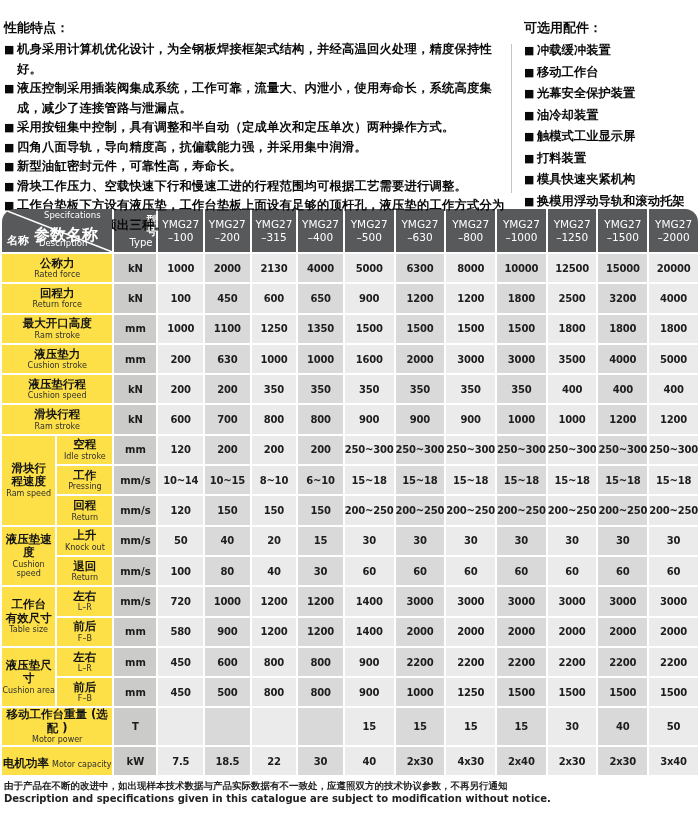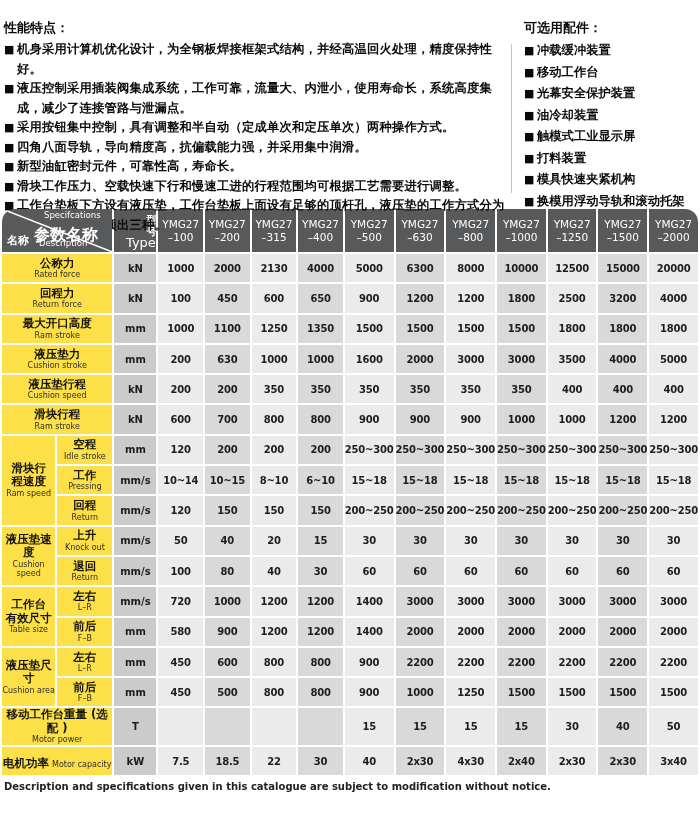--- a/index.html
+++ b/index.html
@@ -24,21 +24,21 @@
   tbody tr{height:28.3px;}
   td{padding:0;text-align:center;vertical-align:middle;overflow:hidden;}
   .corner{background:#58595b;position:relative;border-top-left-radius:13px;}
   .corner .diag{position:absolute;left:0;top:0;width:100%;height:100%;}
   .c-param{position:absolute;top:16px;left:32px;font-size:16px;font-weight:bold;color:#fff;}
   .c-param-en{position:absolute;top:1px;left:42px;font-size:8.5px;color:#fff;}
   .c-name{position:absolute;bottom:4px;left:5px;font-size:11px;font-weight:bold;color:#fff;}
   .c-name-en{position:absolute;bottom:4px;left:37px;font-size:8.5px;color:#fff;}
   .type-cell{background:#58595b;color:#fff;}
   .type-cn{font-size:10px;font-weight:bold;line-height:12px;margin-left:32px;}
-  .type-en{font-size:13px;line-height:10px;padding-left:11px;}
+  .type-en{font-size:10px;line-height:10px;padding-left:11px;}
   .model-cell{background:#58595b;color:#fff;font-size:10.5px;font-weight:normal;line-height:13px;}
   .model-cell.last{border-top-right-radius:13px;}
   .label-cell,.sub-cell{background:#fde047;margin-top:20px;}
   .unit-cell{background:#cbccca;font-size:10px;font-weight:bold;color:#1c1c1c;}
   .lbl-cn{display:block;font-size:11.5px;font-weight:bold;color:#141414;line-height:13.5px;white-space:pre-line;}
   .lbl-en{display:block;font-size:8px;color:#2e2e2e;line-height:9.5px;}
   .lbl-en.inline{display:inline;margin-left:3px;}
   .lbl-cn.inline{display:inline;}
   .val{font-size:10px;font-weight:bold;color:#1d1d1d;letter-spacing:-0.2px;}
   .c0{background:#eaebea;}
@@ -476,14 +476,15 @@
         <td class="val c0">4x30</td>
         <td class="val c1">2x40</td>
         <td class="val c0">2x30</td>
         <td class="val c1">2x30</td>
         <td class="val c0">3x40</td>
       </tr>
     </tbody>
 </table>
 
 <div class="footer">
+  <div class="footer-cn">由于产品在不断的改进中，如出现样本技术数据与产品实际数据有不一致处，应遵照双方的技术协议参数，不再另行通知</div>
   <div class="footer-en">Description and specifications given in this catalogue are subject to modification without notice.</div>
 </div>
 
 </body></html>

